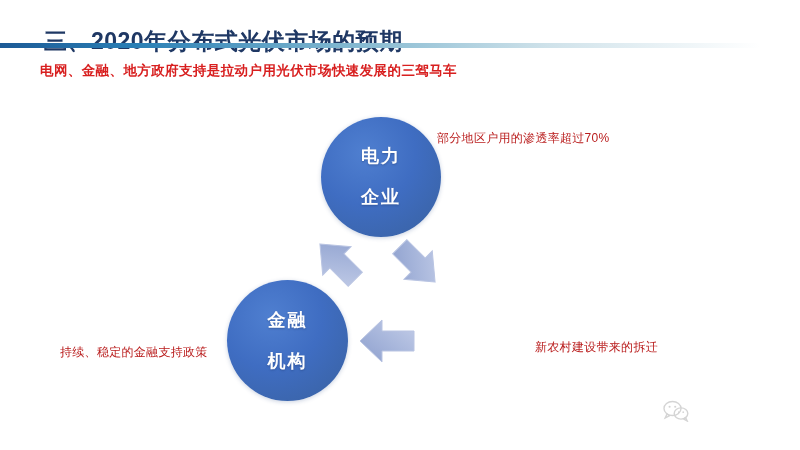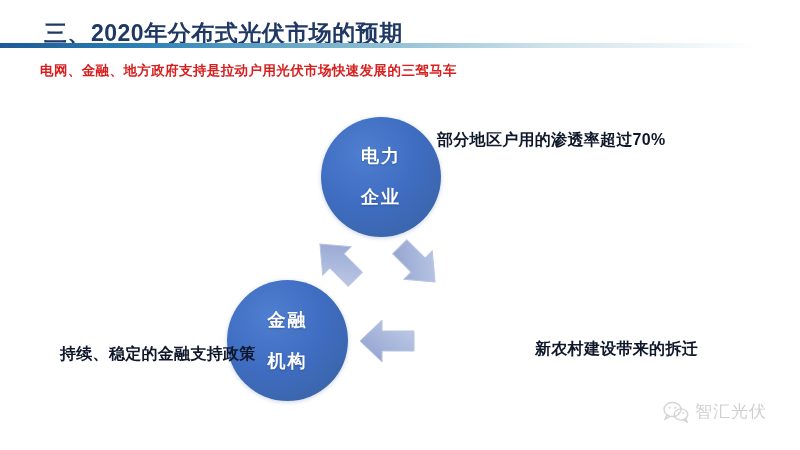--- a/index.html
+++ b/index.html
@@ -15,21 +15,21 @@
     width: 800px;
     height: 450px;
     background: #ffffff;
     overflow: hidden;
   }
 
   
   #slide-title {
     position: absolute;
     left: 44px;
-    top: 18px;
+    top: 26px;
     font-size: 23px;
     font-weight: bold;
     color: #1f3864;
     letter-spacing: 0.5px;
     white-space: nowrap;
   }
   #title-rule {
     position: absolute;
     left: 0px;
     top: 43px;
@@ -79,25 +79,24 @@
   #node-gov     { left: 411px; top: 280px; width: 121px; height: 121px; }
 
   
   .cycle-arrow {
     position: absolute;
   }
 
   
   .annotation {
     position: absolute;
-    font-size: 16px;
-    color: #0f172a;
+    font-size: 12px;
+    color: #b91c1c;
     white-space: nowrap;
     letter-spacing: 0.3px;
-    font-weight: bold;
   }
   #ann-power   { left: 437px; top: 130px; }
   #ann-gov     { left: 535px; top: 339px; }
   #ann-finance { left: 60px;  top: 344px; }
 
   
   #watermark {
     position: absolute;
     left: 663px;
     top: 400px;
@@ -181,16 +180,15 @@
     <svg width="26" height="22" viewBox="0 0 26 22">
       <ellipse cx="9.5" cy="8.5" rx="8.5" ry="7" fill="none" stroke="#9a9a9a" stroke-width="1.4"></ellipse>
       <path d="M4 14 L2.2 18 L6.6 15.6 Z" fill="none" stroke="#9a9a9a" stroke-width="1.4"></path>
       <circle cx="6.6" cy="6.8" r="1.05" fill="#9a9a9a"></circle>
       <circle cx="12.2" cy="6.8" r="1.05" fill="#9a9a9a"></circle>
       <ellipse cx="18" cy="13.5" rx="6.8" ry="5.6" fill="none" stroke="#9a9a9a" stroke-width="1.4"></ellipse>
       <path d="M22.6 17.6 L24.2 21 L20.6 19 Z" fill="none" stroke="#9a9a9a" stroke-width="1.4"></path>
       <circle cx="15.8" cy="12.2" r="0.85" fill="#9a9a9a"></circle>
       <circle cx="20.2" cy="12.2" r="0.85" fill="#9a9a9a"></circle>
     </svg>
-    <span class="wm-text">智汇光伏</span>
   </div>
 
 </div>
 
 </body></html>

